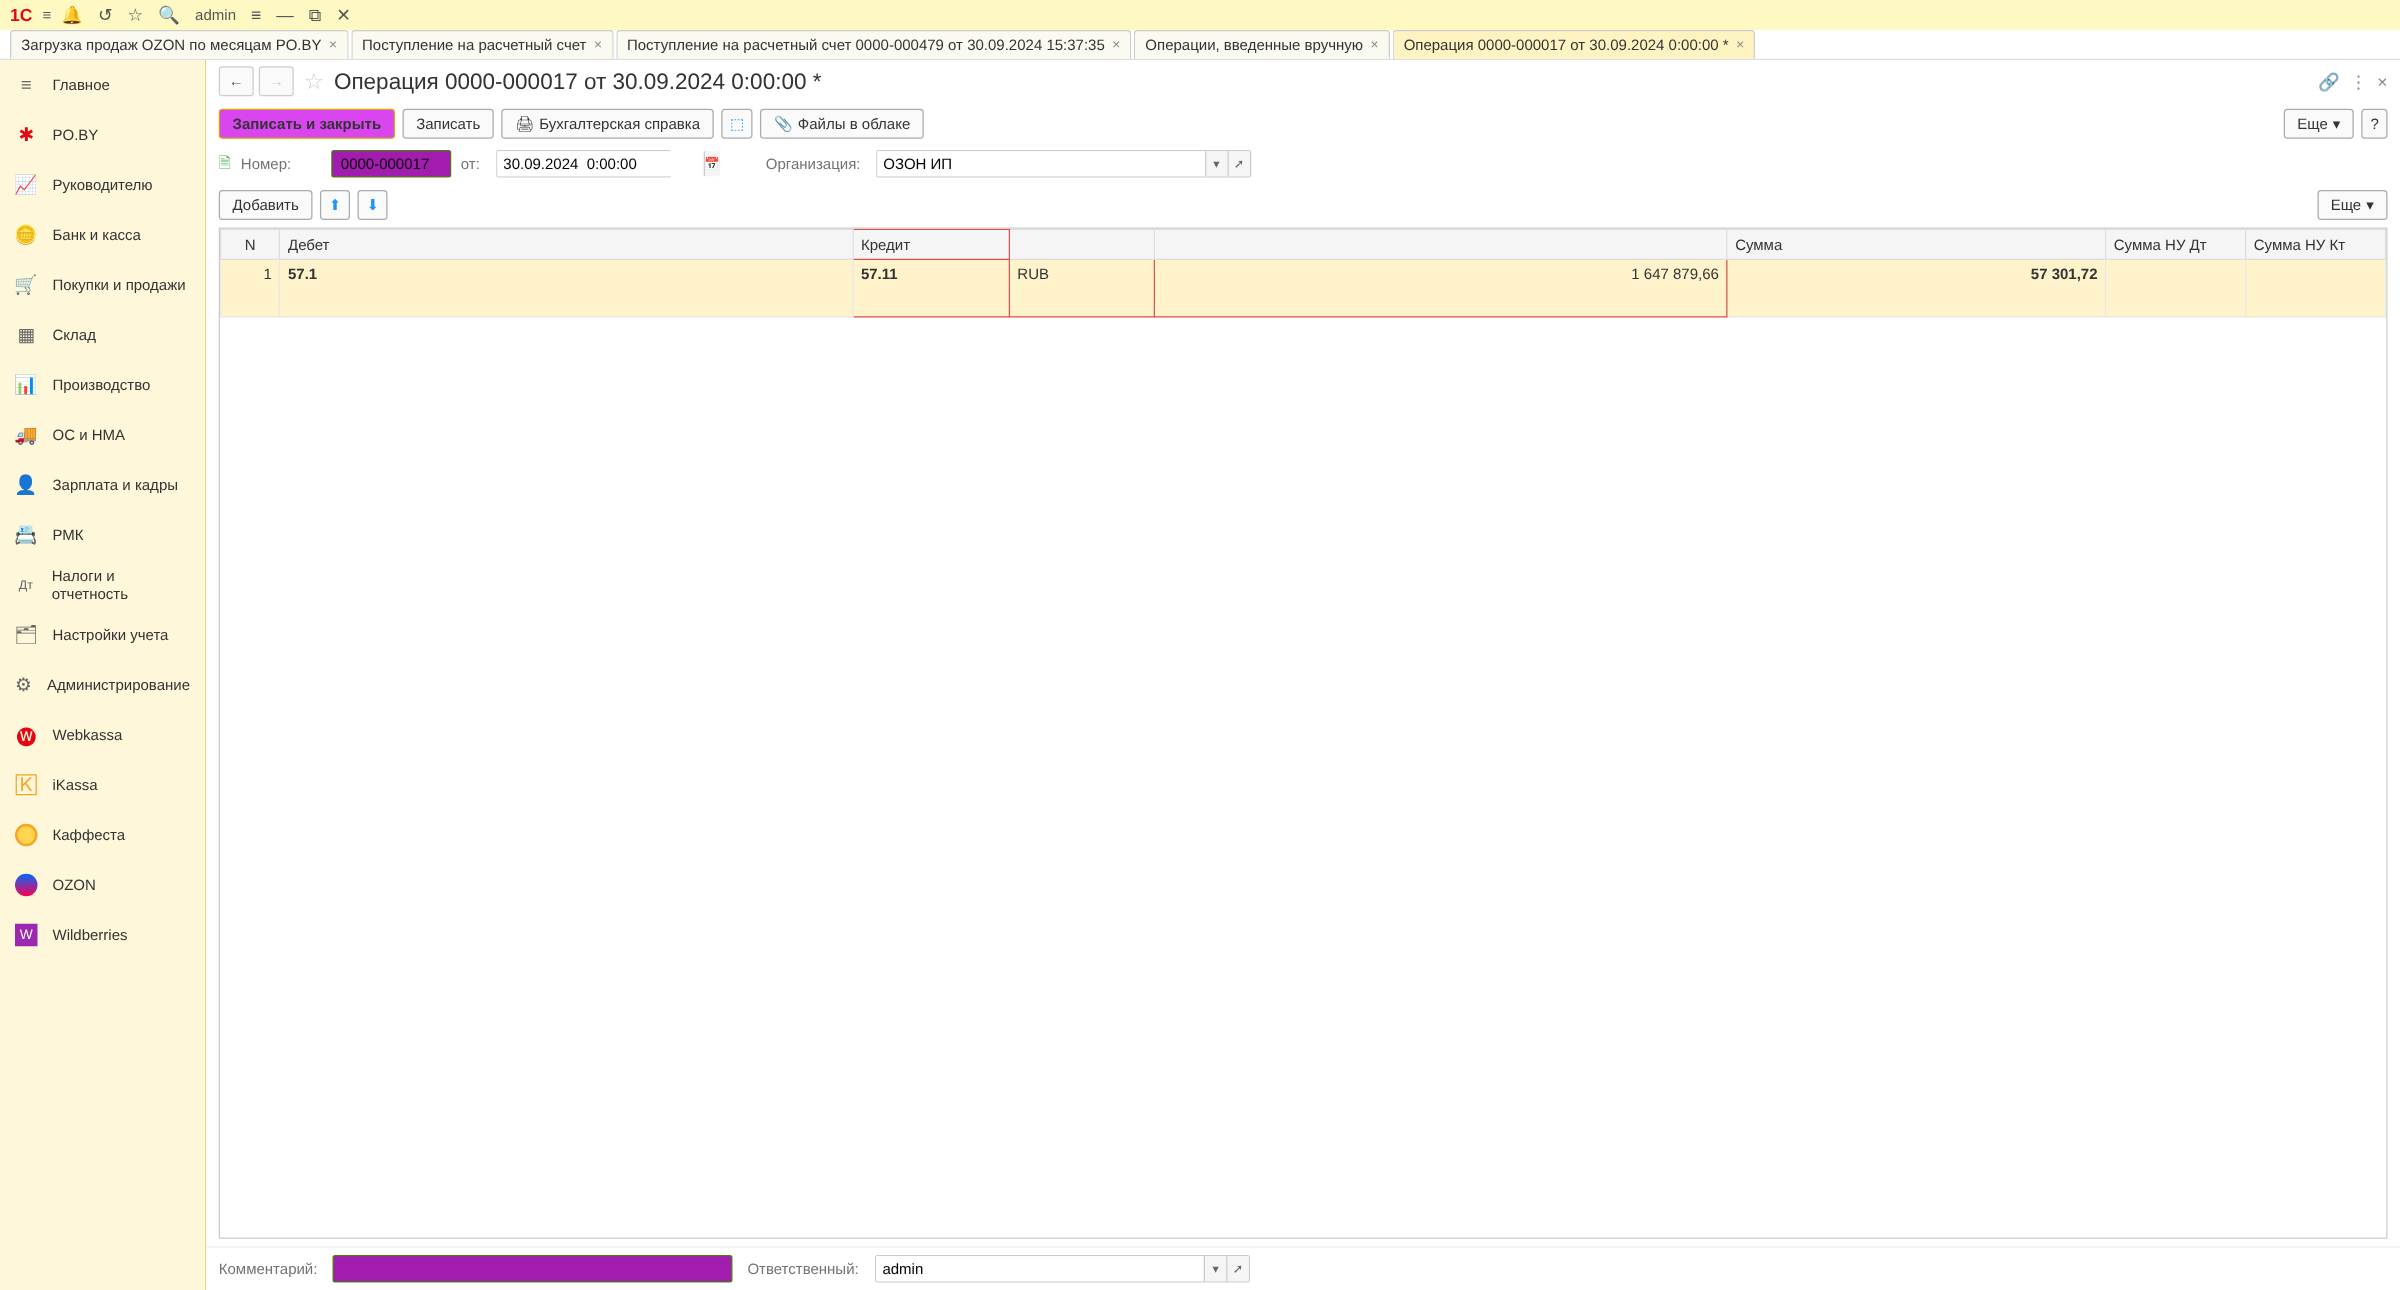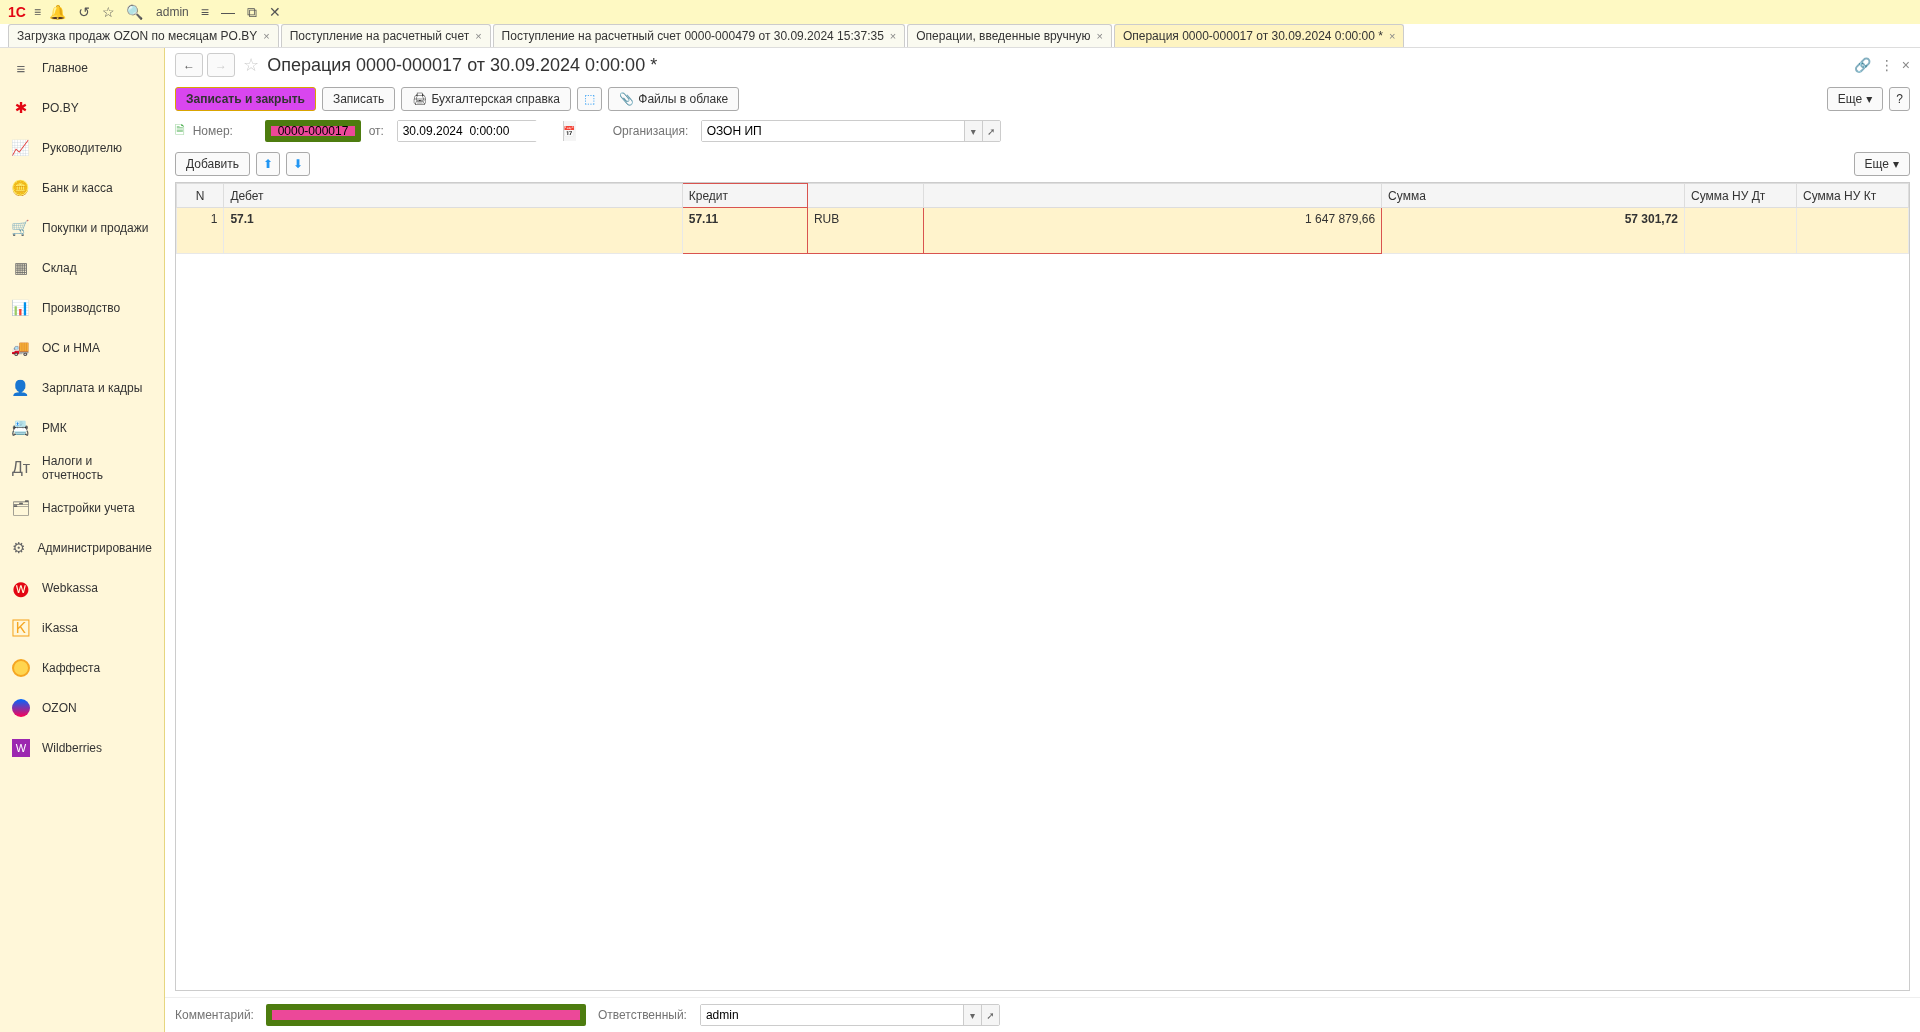--- a/index.html
+++ b/index.html
@@ -48,21 +48,21 @@
 
 .toolbar { height: 34px; display: flex; align-items: center; padding: 0 10px; gap: 6px; }
 .btn { border: 1px solid #aaa; background: #fafafa; padding: 4px 10px; border-radius: 3px; cursor: pointer; color: #333; display: flex; align-items: center; gap: 4px; font-size: 12px; }
 .btn.primary { background: #d946ef; border-color: #d9a400; font-weight: bold; }
 .btn.icon-only { padding: 4px 6px; }
 .toolbar-right { margin-left: auto; display: flex; gap: 6px; }
 
 
 .form-row { display: flex; align-items: center; padding: 4px 10px; gap: 8px; }
 .label { color: #737373; min-width: 64px; }
-.input { border: 6px solid #4d7c0f; padding: 3px 7px; height: 22px; border-radius: 2px; background: #ec4899; }
+.input { border: 1px solid #4d7c0f; padding: 3px 7px; height: 22px; border-radius: 2px; background: #a21caf; }
 .input-with-btn { display: flex; border: 1px solid #ccc; border-radius: 2px; background: #fff; height: 22px; }
 .input-with-btn input { border: none; padding: 0 5px; outline: none; flex: 1; }
 .input-btn { border-left: 1px solid #ccc; width: 18px; display: flex; align-items: center; justify-content: center; cursor: pointer; color: #666; background: #f5f5f5; font-size: 10px; }
 
 .highlight-red { border: 1px solid #d9534f; padding: 1px 2px; }
 
 
 .sub-toolbar { display: flex; align-items: center; padding: 6px 10px; gap: 6px; }
 
 
@@ -157,21 +157,21 @@
       </div>
     <div class="sidebar-item">
         <span class="sidebar-icon">👤</span>
         <span>Зарплата и кадры</span>
       </div>
     <div class="sidebar-item">
         <span class="sidebar-icon">📇</span>
         <span>РМК</span>
       </div>
     <div class="sidebar-item">
-        <span class="sidebar-icon" style="font-size:16px;">Дт</span>
+        <span class="sidebar-icon" style="font-size:10px;">Дт</span>
         <span>Налоги и отчетность</span>
       </div>
     <div class="sidebar-item">
         <span class="sidebar-icon">🗂</span>
         <span>Настройки учета</span>
       </div>
     <div class="sidebar-item">
         <span class="sidebar-icon">⚙</span>
         <span>Администрирование</span>
       </div>

